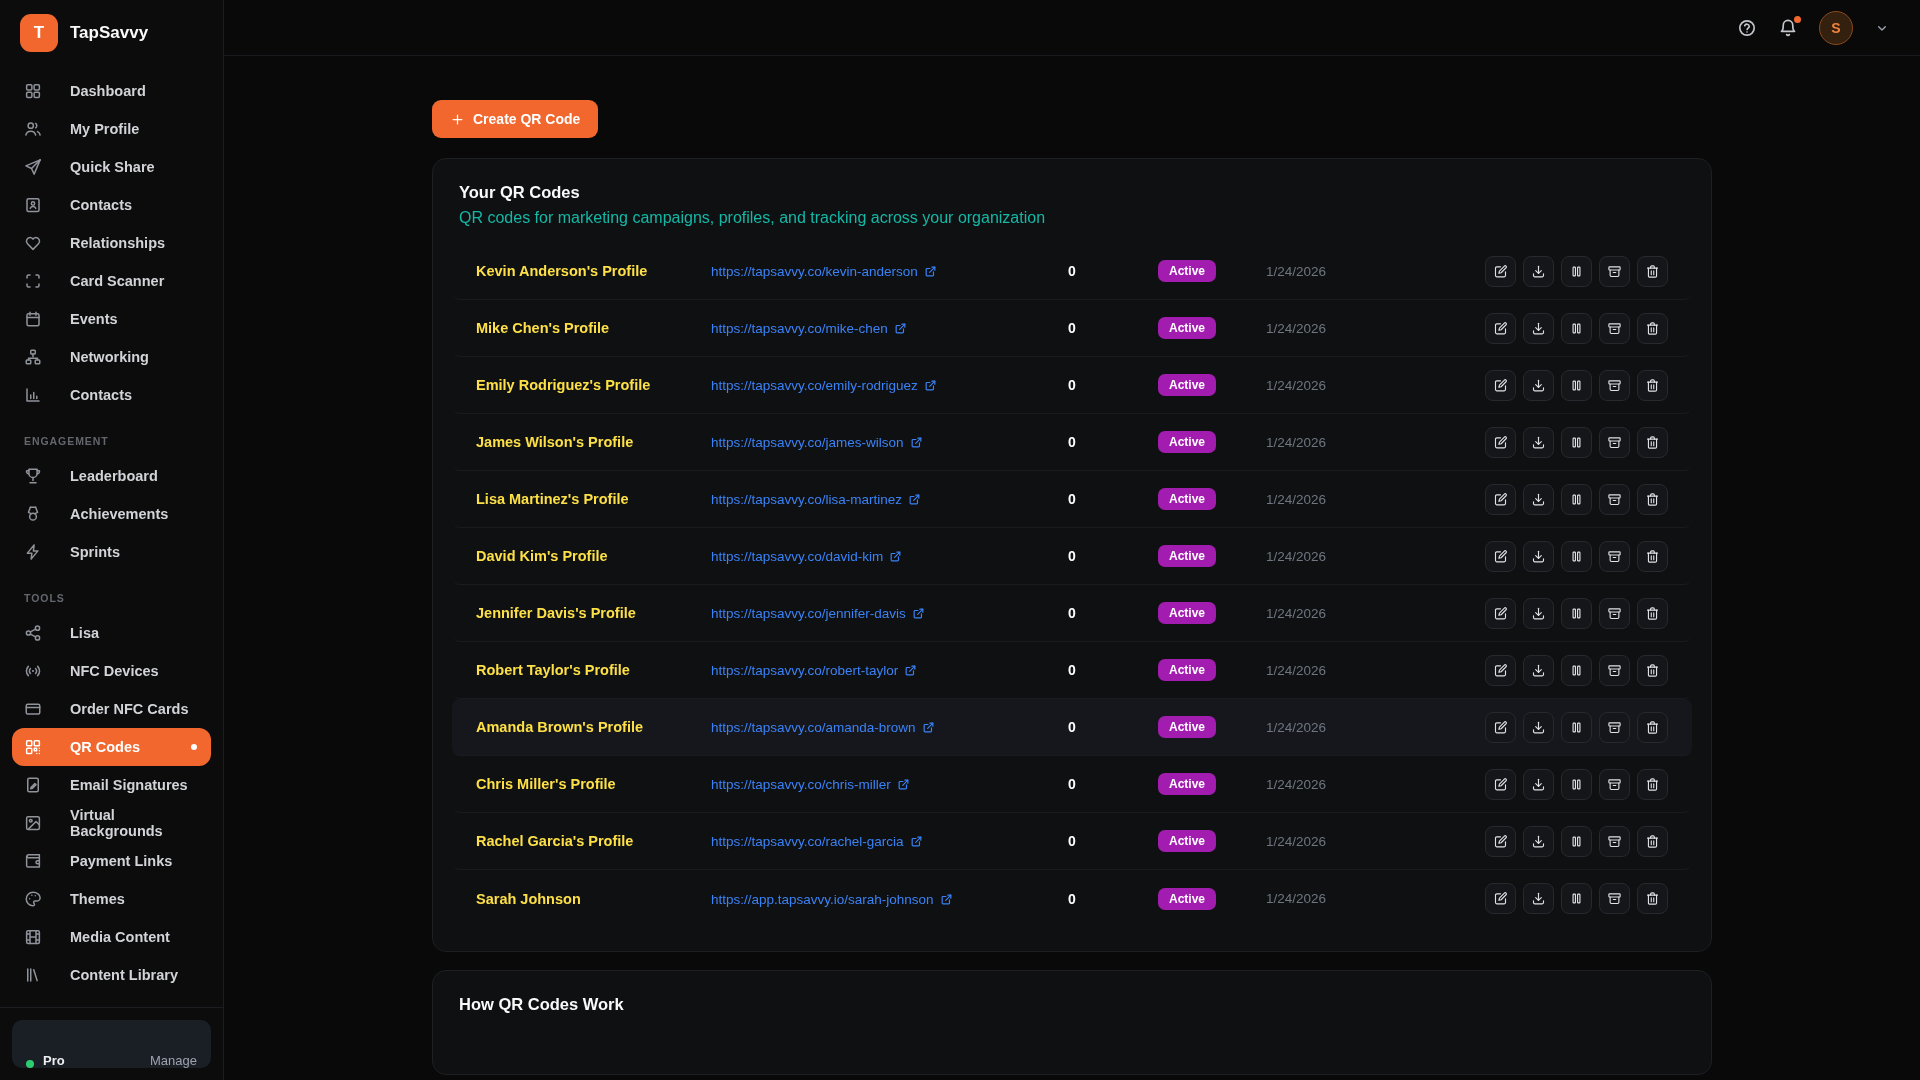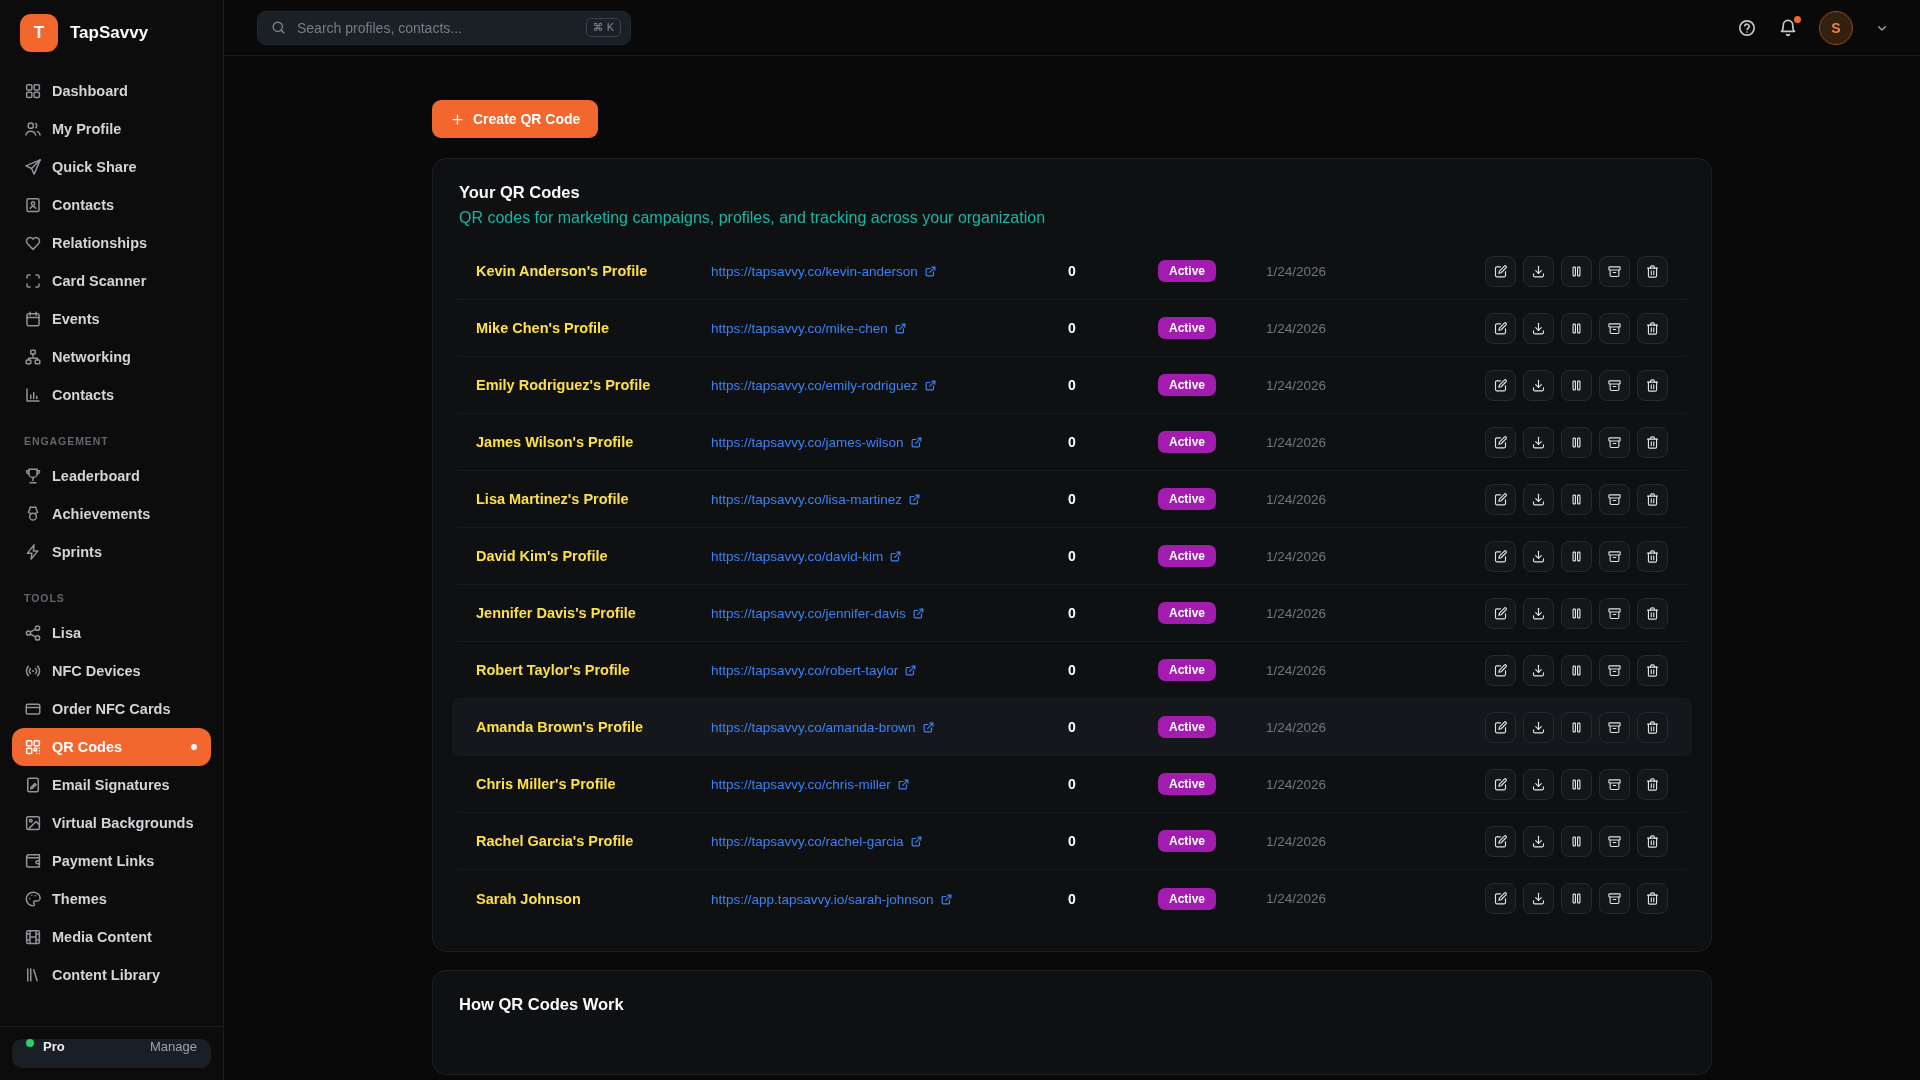--- a/index.html
+++ b/index.html
@@ -11,28 +11,28 @@
   svg { fill:none; stroke:currentColor; stroke-width:2; stroke-linecap:round; stroke-linejoin:round; display:block; }
   .app { display:flex; width:1920px; height:1080px; }
 
   
   .sidebar { width:224px; min-width:224px; background:#0c0c0d; border-right:1px solid #1c1d20; display:flex; flex-direction:column; }
   .brand { display:flex; align-items:center; gap:12px; padding:14px 20px; height:66px; }
   .brand-logo { width:38px; height:38px; border-radius:11px; background:#f2672e; color:#fff; font-weight:bold; font-size:17px; display:flex; align-items:center; justify-content:center; }
   .brand-name { font-size:17px; font-weight:700; color:#fafafa; }
   .nav { flex:1; padding:6px 12px 0; overflow:hidden; }
   .nav-label { font-size:10.5px; letter-spacing:.09em; color:#63666c; font-weight:700; margin:21px 12px 10px; }
-  .nav-item { display:flex; align-items:center; gap:10px; height:38px; padding:0 12px; border-radius:12px; color:#d2d4d8; font-size:14.5px; font-weight:600; cursor:pointer; }
+  .nav-item { display:flex; align-items:center; gap:28px; height:38px; padding:0 12px; border-radius:12px; color:#d2d4d8; font-size:14.5px; font-weight:600; cursor:pointer; }
   .nav-ic { width:18px; height:18px; color:#8f939a; flex:0 0 18px; }
   .nav-ic svg { width:18px; height:18px; }
   .nav-item.active { background:#f2672e; color:#fff; }
   .nav-item.active .nav-ic { color:#fff; }
   .nav-dot { width:6px; height:6px; border-radius:50%; background:#fff; margin-left:auto; margin-right:2px; }
   .plan-wrap { border-top:1px solid #1c1d20; padding:12px; }
-  .plan { background:#1a1e25; border-radius:10px; height:29px; display:flex; align-items:flex-start; padding:0 14px; gap:9px; }
+  .plan { background:#1a1e25; border-radius:10px; height:48px; display:flex; align-items:flex-end; padding:0 14px; gap:9px; }
   .plan-dot { width:8px; height:8px; border-radius:50%; background:#2ecc71; }
   .plan-name { font-size:13px; color:#eceef0; font-weight:600; }
   .plan-manage { margin-left:auto; font-size:13px; color:#9ca3af; background:none; border:none; font-family:inherit; cursor:pointer; }
 
   
   .main { flex:1; display:flex; flex-direction:column; min-width:0; }
   .topbar { height:56px; min-height:56px; display:flex; align-items:center; padding:0 30px 0 33px; border-bottom:1px solid #18191c; }
   .search { width:374px; height:34px; background:#1b2026; border:1px solid #242a33; border-radius:9px; display:flex; align-items:center; gap:10px; padding:0 9px 0 12px; }
   .search-ic { width:17px; height:17px; color:#7c828c; }
   .search-ic svg { width:17px; height:17px; }
@@ -318,30 +318,20 @@
         <span class="plan-dot"></span>
         <span class="plan-name">Pro</span>
         <button class="plan-manage">Manage</button>
       </div>
     </div>
   </aside>
 
   <div class="main">
 
     <header class="topbar">
-      <div class="search">
-        <span class="search-ic">
-          <svg viewBox="0 0 24 24">
-              <circle cx="11" cy="11" r="6.5"></circle>
-              <path d="m19.5 19.5-4-4"></path>
-            </svg>
-        </span>
-        <input class="search-input" placeholder="Search profiles, contacts..." style="">
-        <span class="kbd">⌘ K</span>
-      </div>
       <div class="topbar-right">
         <button class="icon-btn">
           <svg viewBox="0 0 24 24">
               <circle cx="12" cy="12" r="8.6"></circle>
               <path d="M9.3 9.2a2.8 2.8 0 0 1 5.4.9c0 1.7-2.5 2.2-2.5 3.6"></path>
               <path d="M12 16.8h.01"></path>
             </svg>
         </button>
         <button class="icon-btn">
           <svg viewBox="0 0 24 24">

